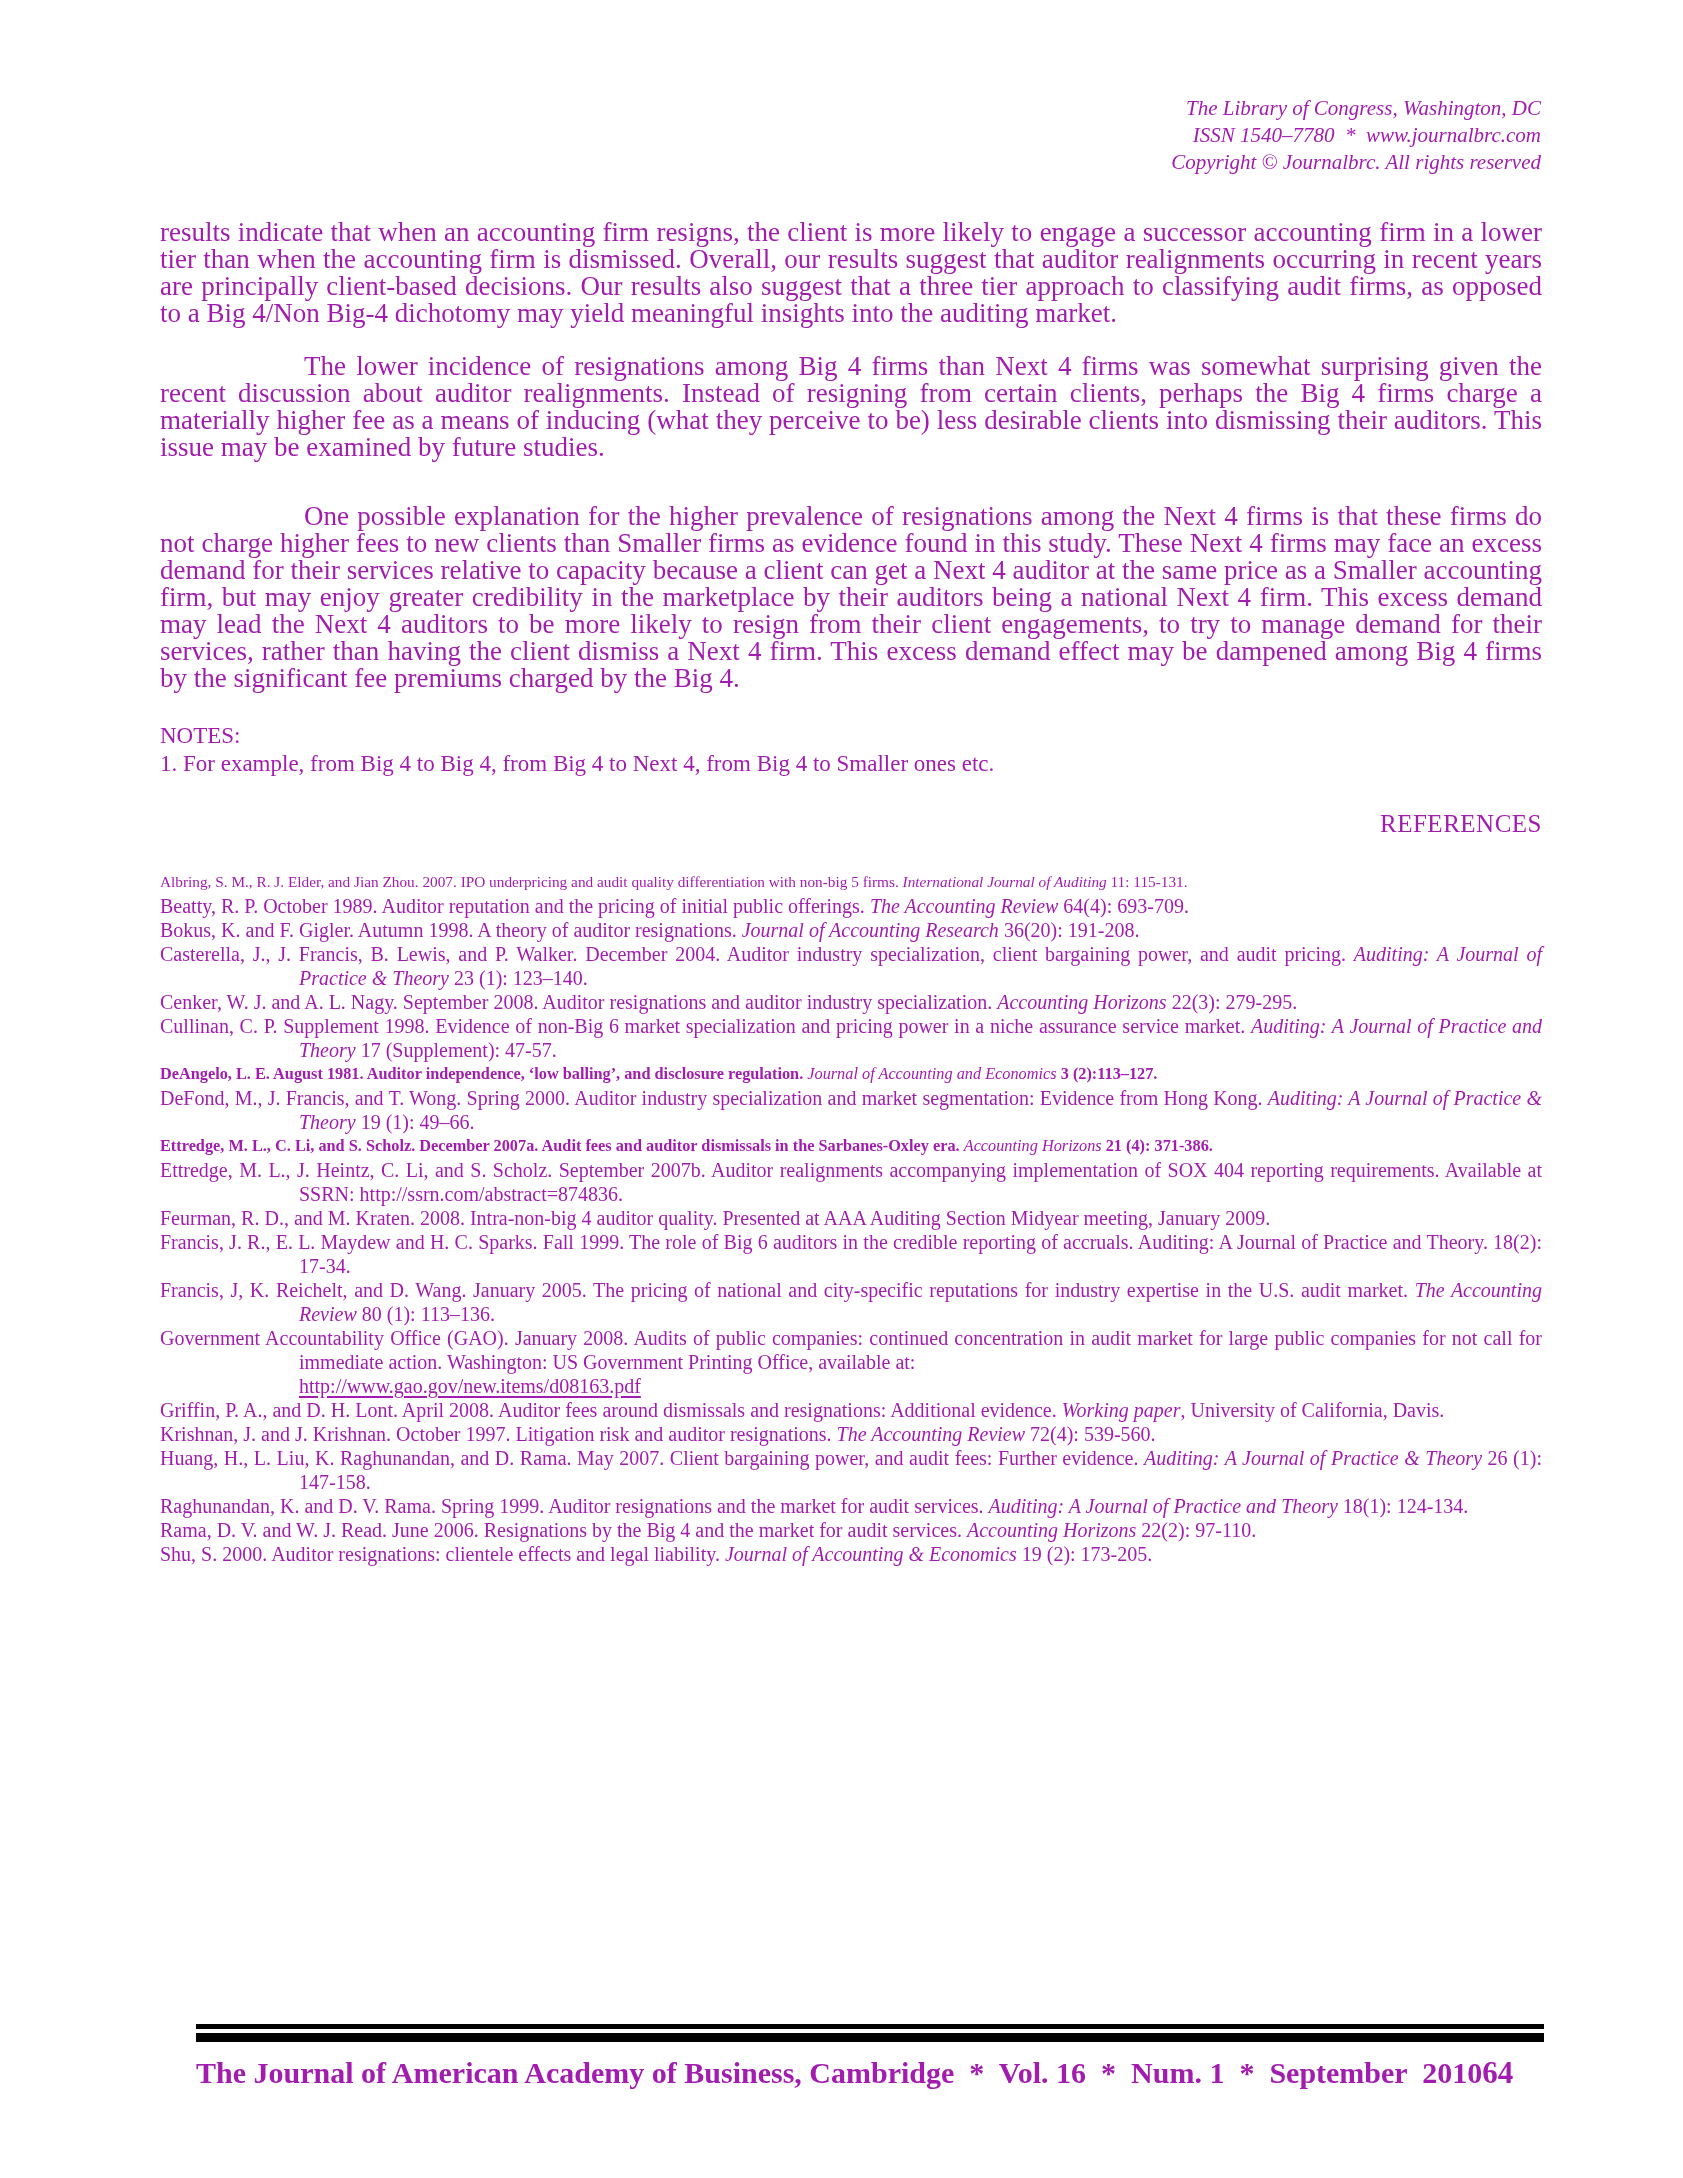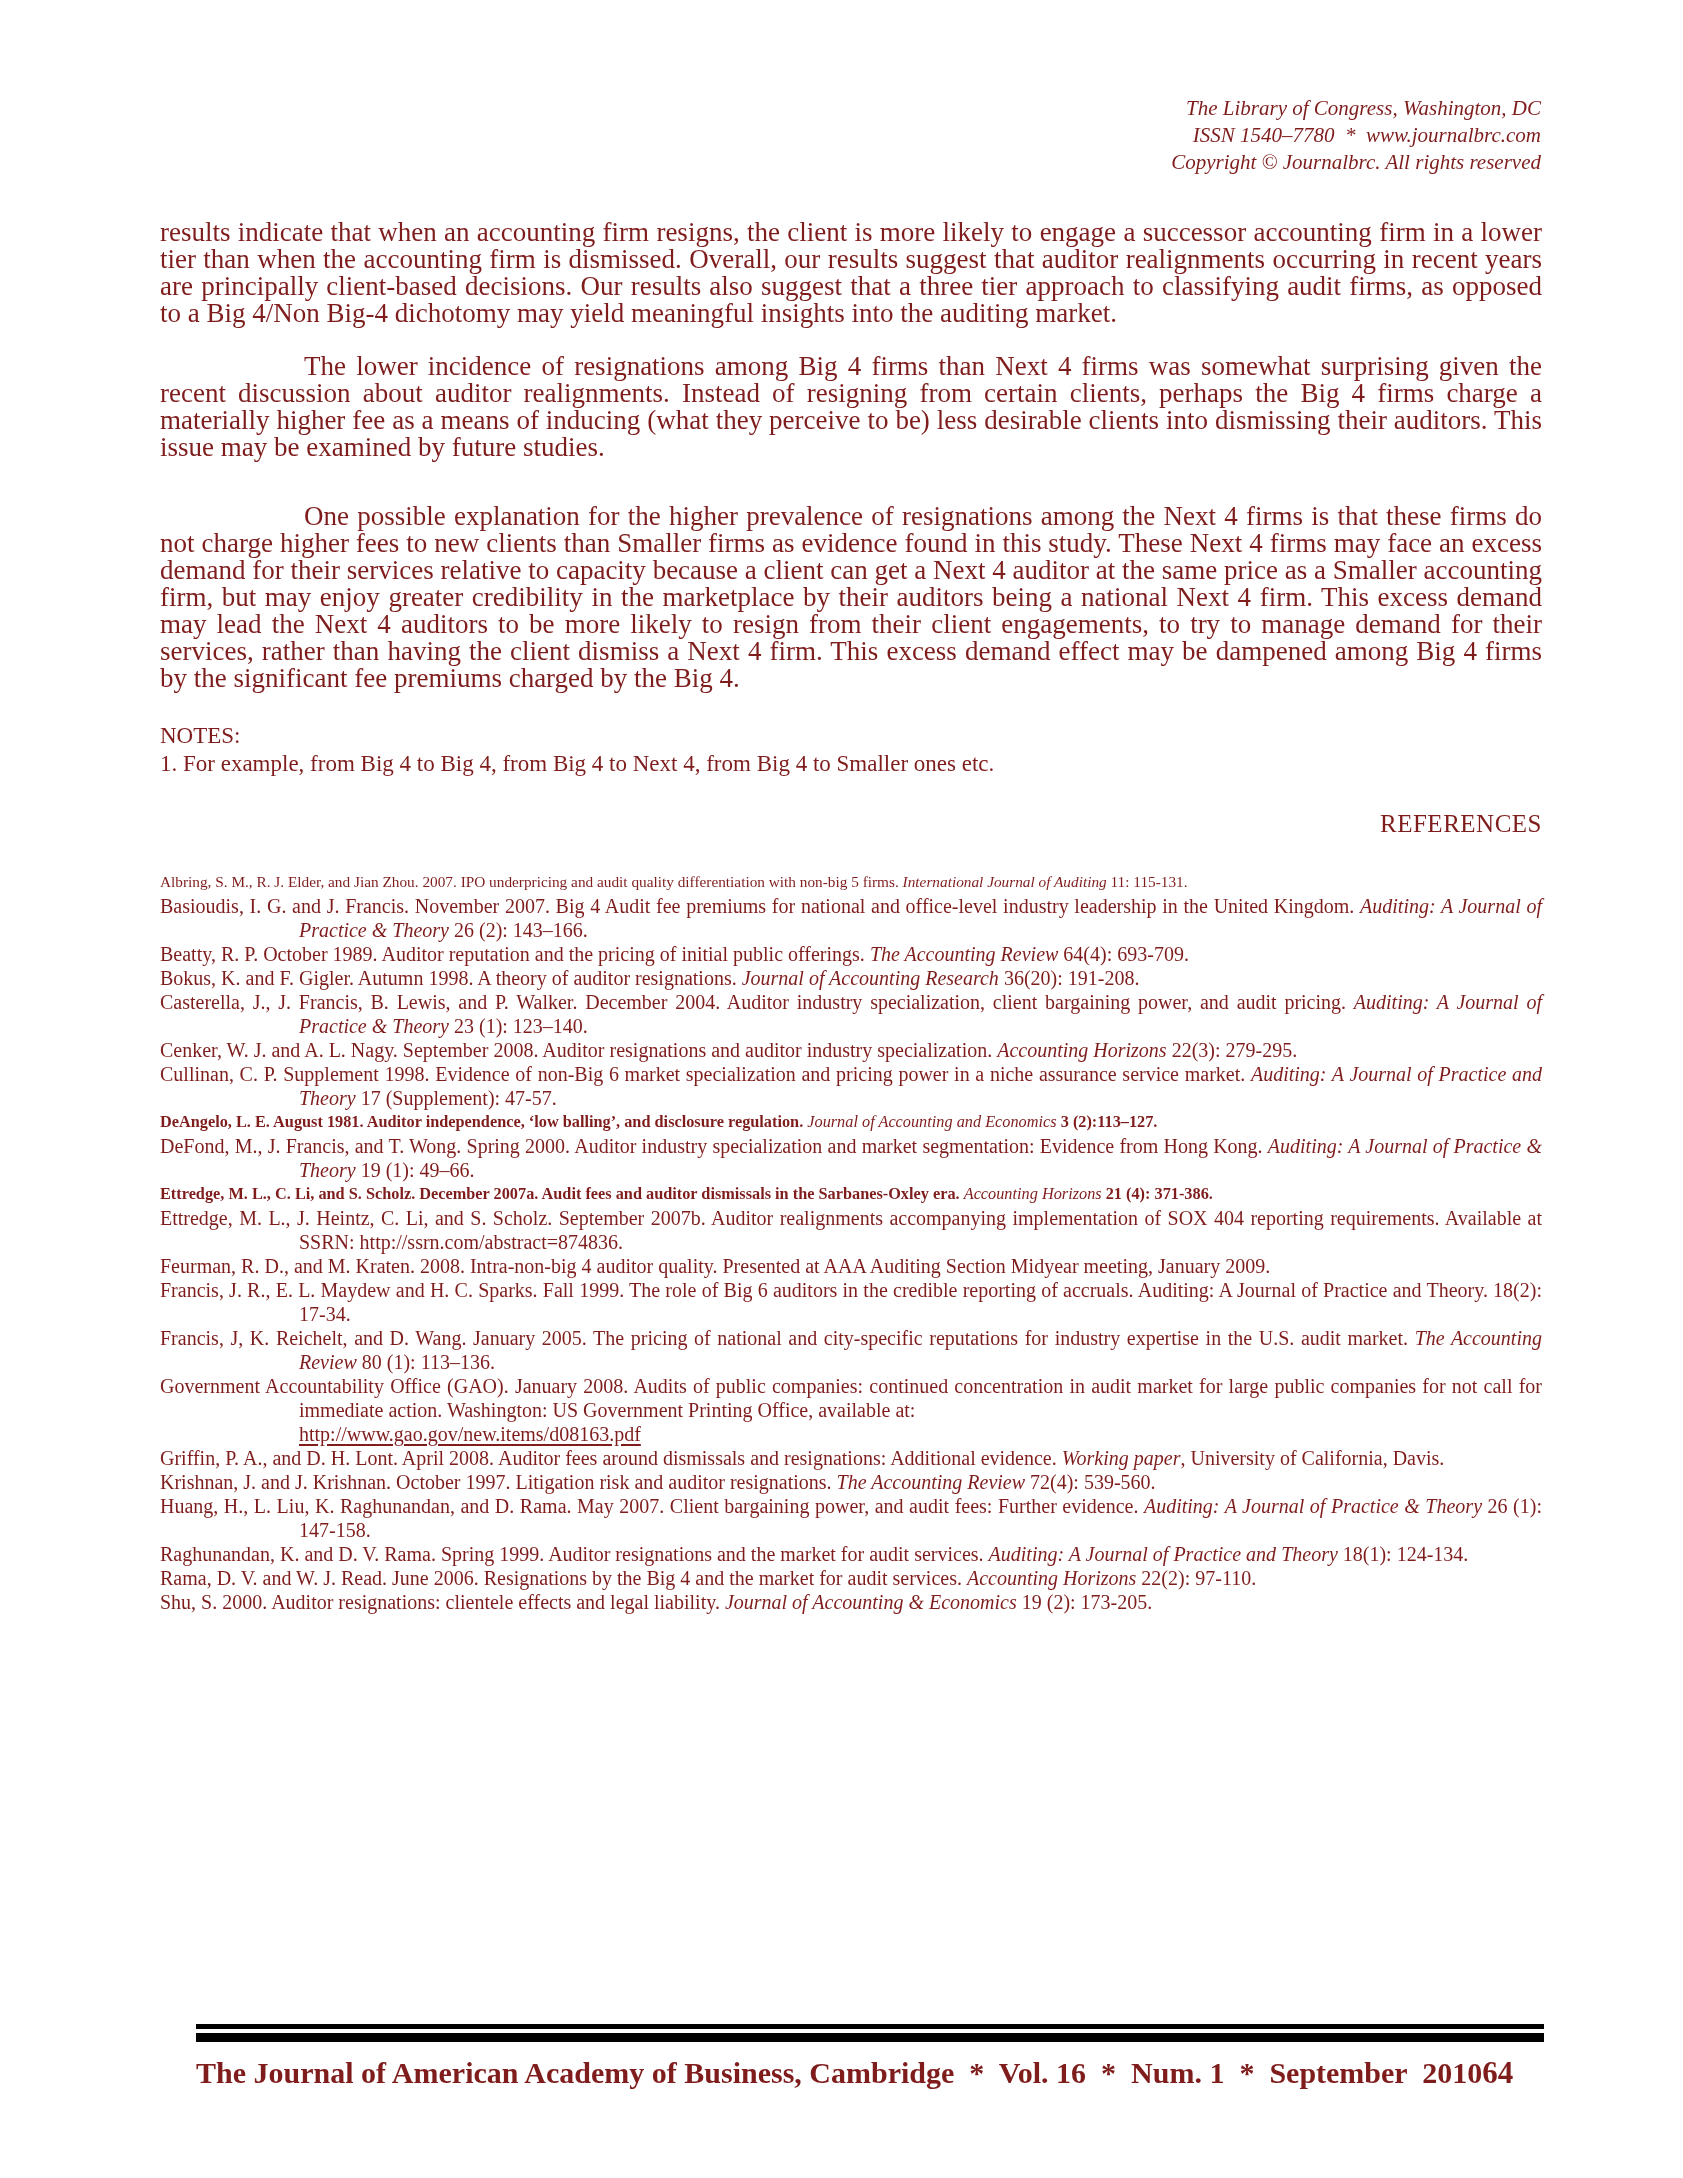--- a/index.html
+++ b/index.html
@@ -1,20 +1,20 @@
 <!DOCTYPE html>
 <html><head>
 <meta charset="utf-8">
 <style>
   html,body{margin:0;padding:0;background:#fff;}
   .page{
     position:relative;
     width:1683px;height:2138px;
     background:#ffffff;
-    color:#7f1d1d;
+    color:#a21caf;
     font-family:"Liberation Serif","DejaVu Serif",serif;
     overflow:hidden;
   }
   
   .header{
     position:absolute;top:95px;right:142px;
     text-align:right;
     font-style:italic;
     font-size:21px;line-height:27px;
   }
@@ -89,21 +89,20 @@
     <p class="para noindent">results indicate that when an accounting firm resigns, the client is more likely to engage a successor accounting firm in a lower tier than when the accounting firm is dismissed. Overall, our results suggest that auditor realignments occurring in recent years are principally client-based decisions. Our results also suggest that a three tier approach to classifying audit firms, as opposed to a Big 4/Non Big-4 dichotomy may yield meaningful insights into the auditing market.</p>
     <p class="para p2">The lower incidence of resignations among Big 4 firms than Next 4 firms was somewhat surprising given the recent discussion about auditor realignments. Instead of resigning from certain clients, perhaps the Big 4 firms charge a materially higher fee as a means of inducing (what they perceive to be) less desirable clients into dismissing their auditors. This issue may be examined by future studies.</p>
     <p class="para p3">One possible explanation for the higher prevalence of resignations among the Next 4 firms is that these firms do not charge higher fees to new clients than Smaller firms as evidence found in this study. These Next 4 firms may face an excess demand for their services relative to capacity because a client can get a Next 4 auditor at the same price as a Smaller accounting firm, but may enjoy greater credibility in the marketplace by their auditors being a national Next 4 firm. This excess demand may lead the Next 4 auditors to be more likely to resign from their client engagements, to try to manage demand for their services, rather than having the client dismiss a Next 4 firm. This excess demand effect may be dampened among Big 4 firms by the significant fee premiums charged by the Big 4.</p>
 
     <div class="notes-heading">NOTES:</div>
     <div class="note-item">1. For example, from Big 4 to Big 4, from Big 4 to Next 4, from Big 4 to Smaller ones etc.</div>
 
     <div class="refs-heading">REFERENCES</div>
     <div class="ref-list">
         <div class="ref small"><span>Albring, S. M., R. J. Elder, and Jian Zhou. 2007. IPO underpricing and audit quality differentiation with non-big 5 firms. </span><span class="it">International Journal of Auditing</span><span> 11: 115-131.</span></div>
-        <div class="ref normal"><span>Basioudis, I. G. and J. Francis. November 2007. Big 4 Audit fee premiums for national and office-level industry leadership in the United Kingdom. </span><span class="it">Auditing: A Journal of Practice &amp; Theory</span><span> 26 (2): 143–166.</span></div>
         <div class="ref normal"><span>Beatty, R. P. October 1989.  Auditor reputation and the pricing of initial public offerings. </span><span class="it">The Accounting Review</span><span> 64(4): 693-709.</span></div>
         <div class="ref normal"><span>Bokus, K. and F. Gigler. Autumn 1998. A theory of auditor resignations. </span><span class="it">Journal of Accounting Research</span><span> 36(20): 191-208.</span></div>
         <div class="ref normal"><span>Casterella, J., J. Francis, B. Lewis, and P. Walker. December 2004. Auditor industry specialization, client bargaining power, and audit pricing. </span><span class="it">Auditing: A Journal of Practice &amp; Theory</span><span> 23 (1): 123–140.</span></div>
         <div class="ref normal"><span>Cenker, W. J. and A. L. Nagy. September 2008. Auditor resignations and auditor industry specialization. </span><span class="it">Accounting Horizons</span><span> 22(3): 279-295.</span></div>
         <div class="ref normal"><span>Cullinan, C. P. Supplement 1998. Evidence of non-Big 6 market specialization and pricing power in a niche assurance service market. </span><span class="it">Auditing: A Journal of Practice and Theory</span><span> 17 (Supplement): 47-57.</span></div>
         <div class="ref smallbold"><span>DeAngelo, L. E. August 1981. Auditor independence, ‘low balling’, and disclosure regulation. </span><span class="it">Journal of Accounting and Economics</span><span> 3 (2):113–127.</span></div>
         <div class="ref normal"><span>DeFond, M., J. Francis, and T. Wong. Spring 2000. Auditor industry specialization and market segmentation: Evidence from Hong Kong. </span><span class="it">Auditing: A Journal of Practice &amp; Theory</span><span> 19 (1): 49–66.</span></div>
         <div class="ref smallbold"><span>Ettredge, M. L., C. Li, and S. Scholz. December 2007a. Audit fees and auditor dismissals in the Sarbanes-Oxley era. </span><span class="it">Accounting Horizons</span><span> 21 (4): 371-386.</span></div>
         <div class="ref normal"><span>Ettredge, M. L., J. Heintz, C. Li, and S. Scholz. September 2007b. Auditor realignments accompanying implementation of SOX 404 reporting requirements. Available at SSRN: http://ssrn.com/abstract=874836.</span></div>
         <div class="ref normal"><span>Feurman, R. D., and M. Kraten. 2008. Intra-non-big 4 auditor quality. Presented at AAA Auditing Section Midyear meeting, January 2009.</span></div>

